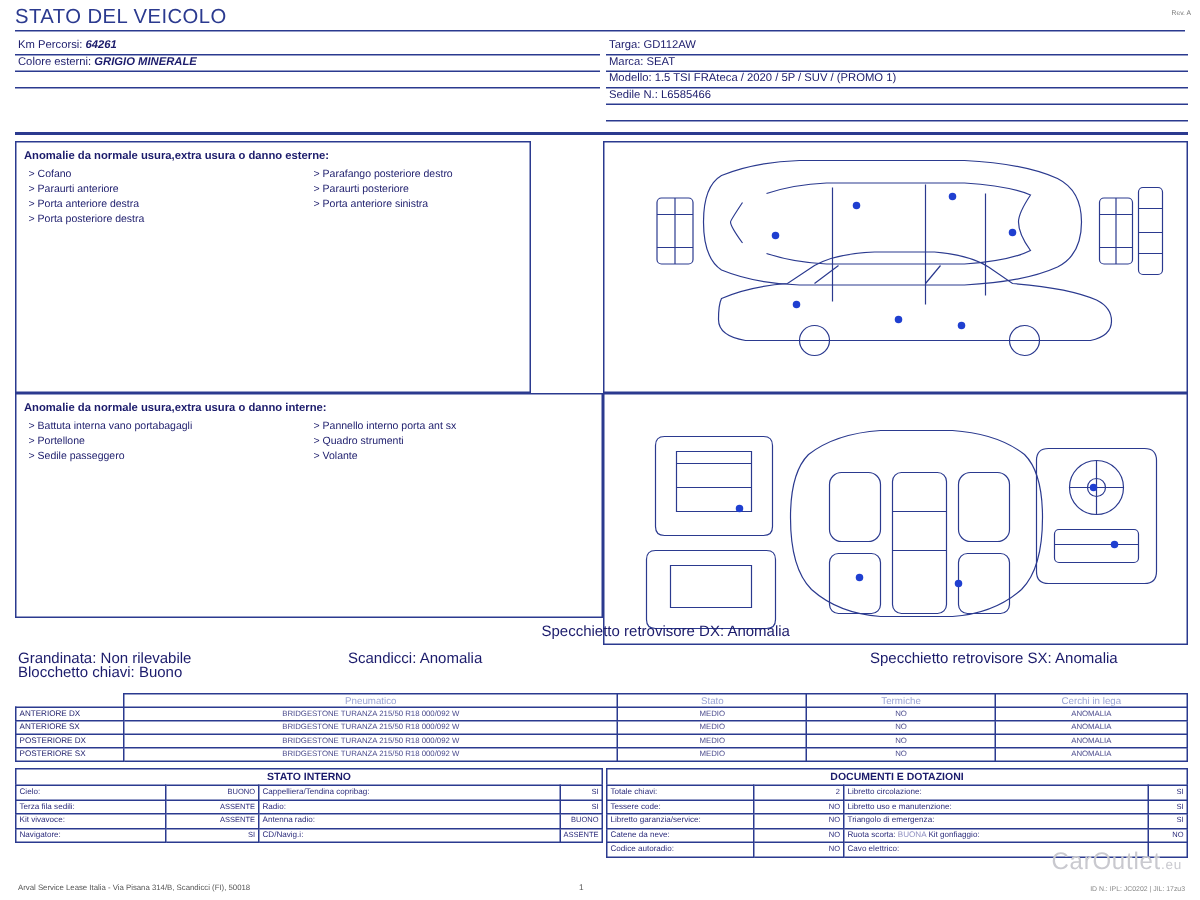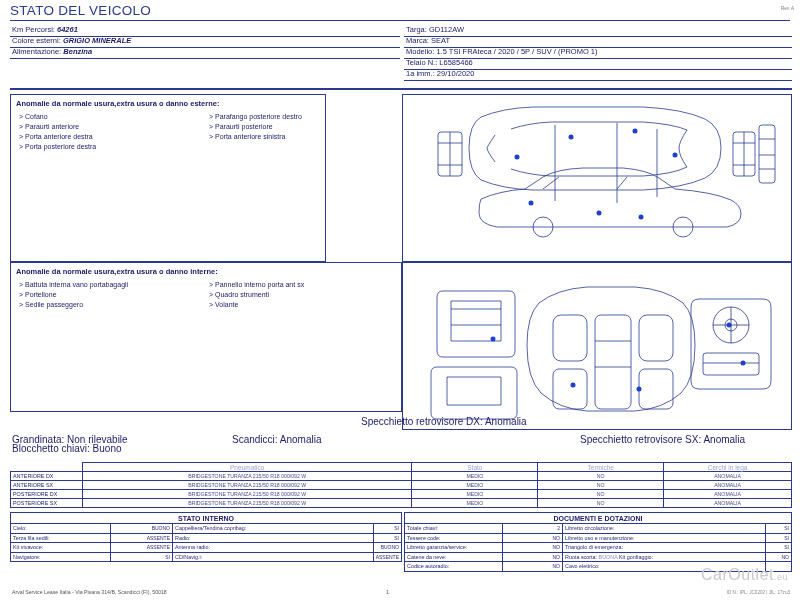--- a/index.html
+++ b/index.html
@@ -80,60 +80,52 @@
 
   <div class="hdr-left" style="top:24px;">
     <div class="kv">
       <span>Km Percorsi:</span>
       <b>64261</b>
     </div>
     <div class="kv">
       <span>Colore esterni:</span>
       <b>GRIGIO MINERALE</b>
     </div>
-    <div class="kv">
-      <span>Alimentazione:</span>
-      <b>Benzina</b>
-    </div>
   </div>
   <div class="hr" style="left:10px; top:36px; width:390px;"></div>
   <div class="hr" style="left:10px; top:47px; width:390px;"></div>
   <div class="hr" style="left:10px; top:58px; width:390px;"></div>
 
   <div class="hdr-right" style="top:24px;">
     <div class="kv">
       <span>Targa:</span>
       <span>GD112AW</span>
     </div>
     <div class="kv">
       <span>Marca:</span>
       <span>SEAT</span>
     </div>
     <div class="kv">
       <span>Modello:</span>
       <span>1.5 TSI FRAteca / 2020 / 5P / SUV / (PROMO 1)</span>
     </div>
     <div class="kv">
-      <span>Telaio N.:</span>
+      <span>Sedile N.:</span>
       <span>L6585466</span>
-    </div>
-    <div class="kv">
-      <span>1a imm.:</span>
-      <span>29/10/2020</span>
     </div>
   </div>
   <div class="hr" style="left:404px; top:36px; width:388px;"></div>
   <div class="hr" style="left:404px; top:47px; width:388px;"></div>
   <div class="hr" style="left:404px; top:58px; width:388px;"></div>
   <div class="hr" style="left:404px; top:69px; width:388px;"></div>
   <div class="hr" style="left:404px; top:80px; width:388px;"></div>
 
   <div class="hr" style="left:10px; top:88px; width:782px; height:2px;"></div>
 
-  <div class="box" style="left:10px; top:94px; width:316px; height:168px;">
+  <div class="box" style="left:10px; top:94px; width:344px; height:168px;">
     <div class="anom-title" style="position:absolute; left:5px; top:4px;">Anomalie da normale usura,extra usura o danno esterne:</div>
     <div class="anom-col" style="left:8px; top:17px; width:190px;">
       <div>&gt; Cofano</div>
       <div>&gt; Paraurti anteriore</div>
       <div>&gt; Porta anteriore destra</div>
       <div>&gt; Porta posteriore destra</div>
     </div>
     <div class="anom-col" style="left:198px; top:17px; width:190px;">
       <div>&gt; Parafango posteriore destro</div>
       <div>&gt; Paraurti posteriore</div>

